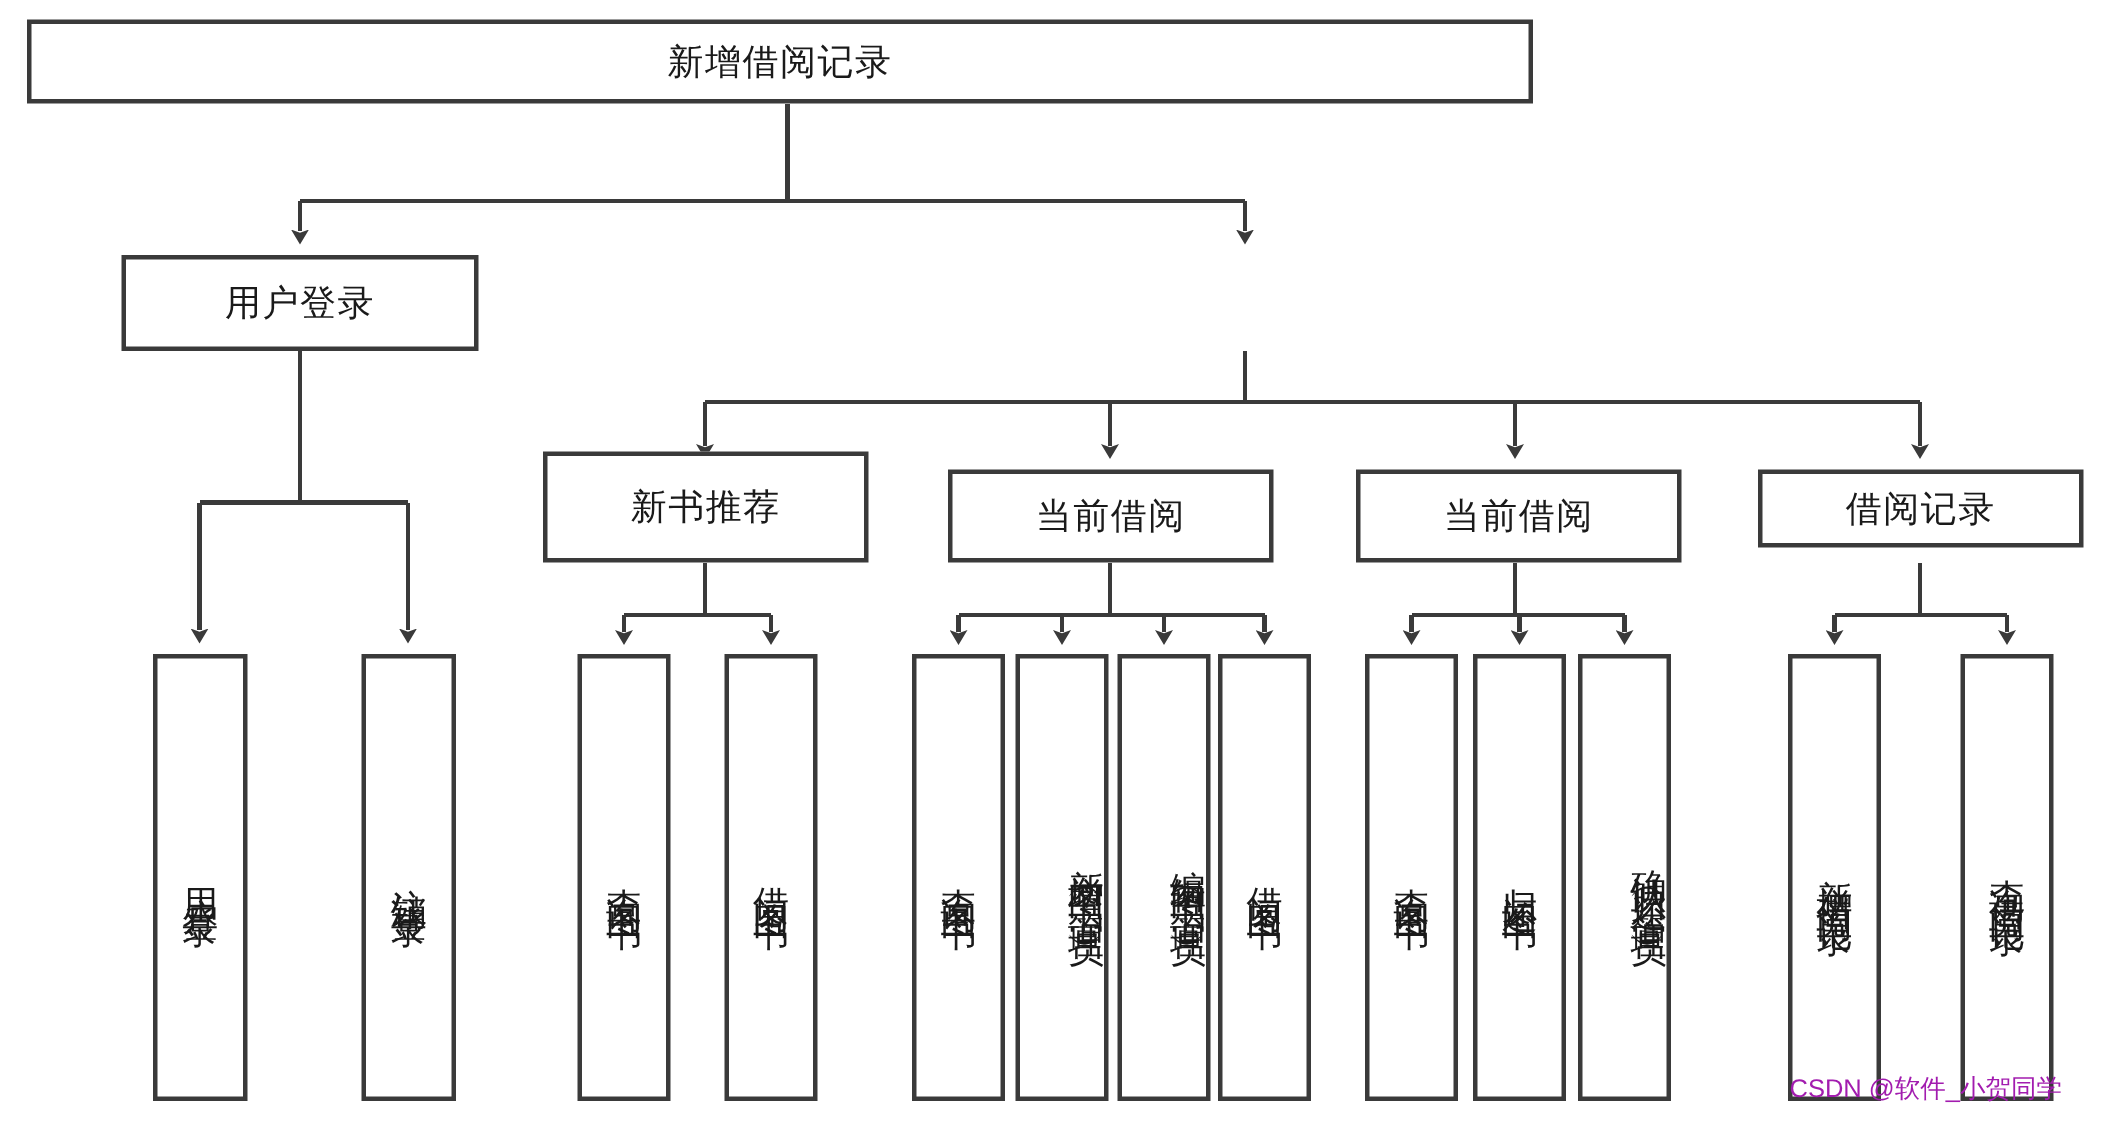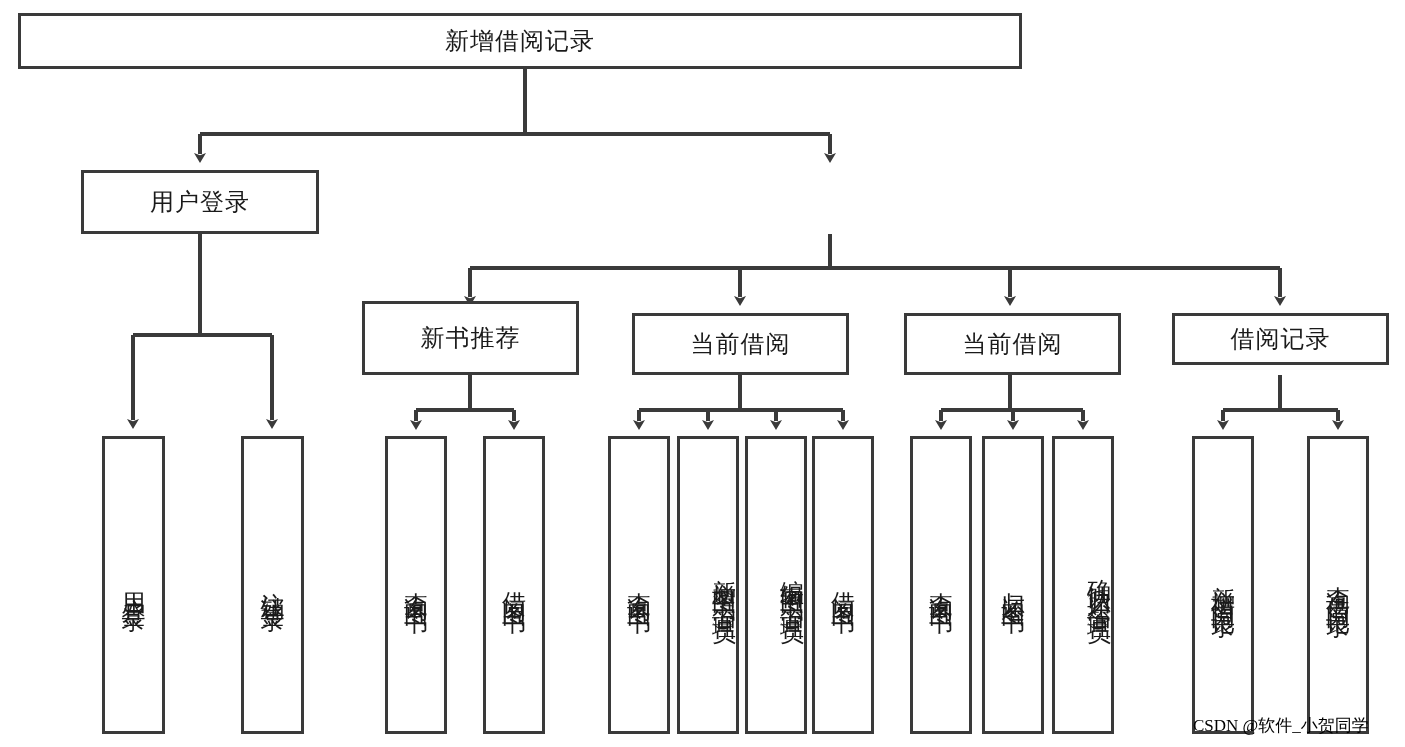--- a/index.html
+++ b/index.html
@@ -53,24 +53,24 @@
     position: absolute;
     left: 0;
     top: 0;
     width: 1405px;
     height: 747px;
     pointer-events: none;
   }
   .watermark {
     position: absolute;
     font-size: 17px;
-    color: #000000;
+    color: #a21caf;
     white-space: nowrap;
     letter-spacing: 0px;
-    font-family: Liberation Serif, serif;
+    font-family: Liberation Sans, sans-serif;
   }
 </style>
 </head>
 <body>
 
 <div id="canvas">
 
   <svg id="links" viewBox="0 0 1405 747">
     <defs>
       <marker id="arrow" markerWidth="10" markerHeight="12" refX="1" refY="6" orient="auto" markerUnits="userSpaceOnUse">

